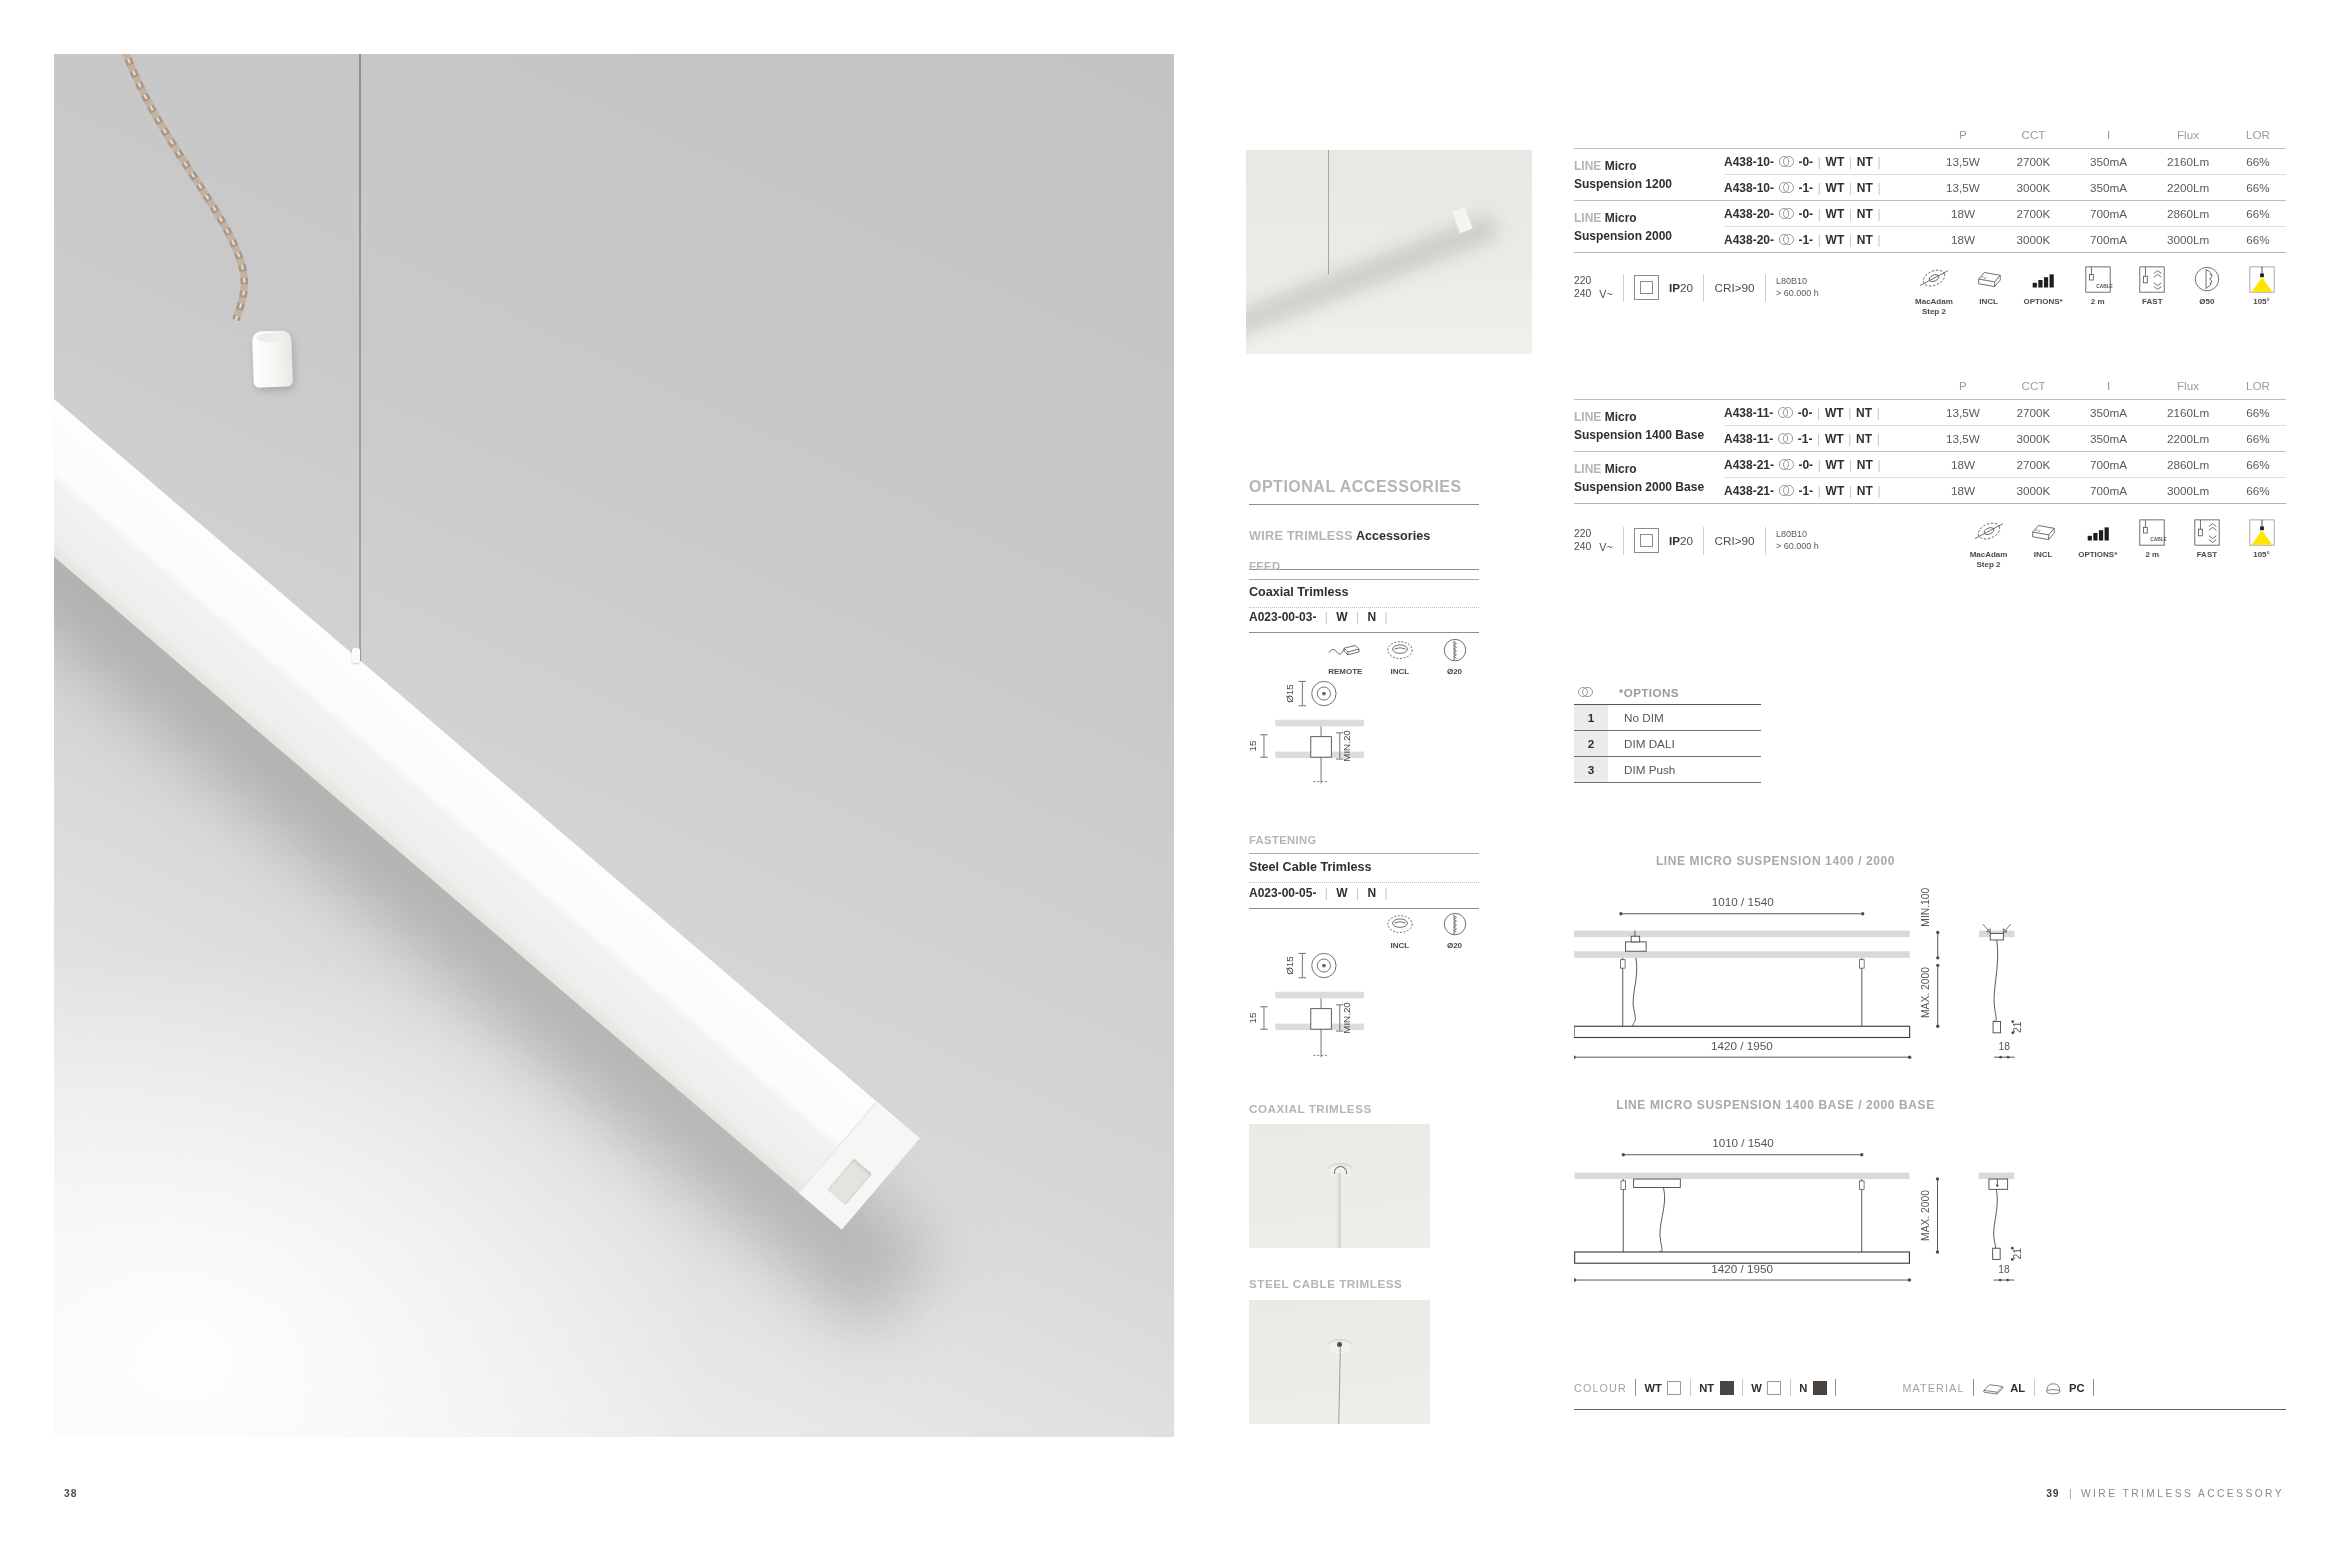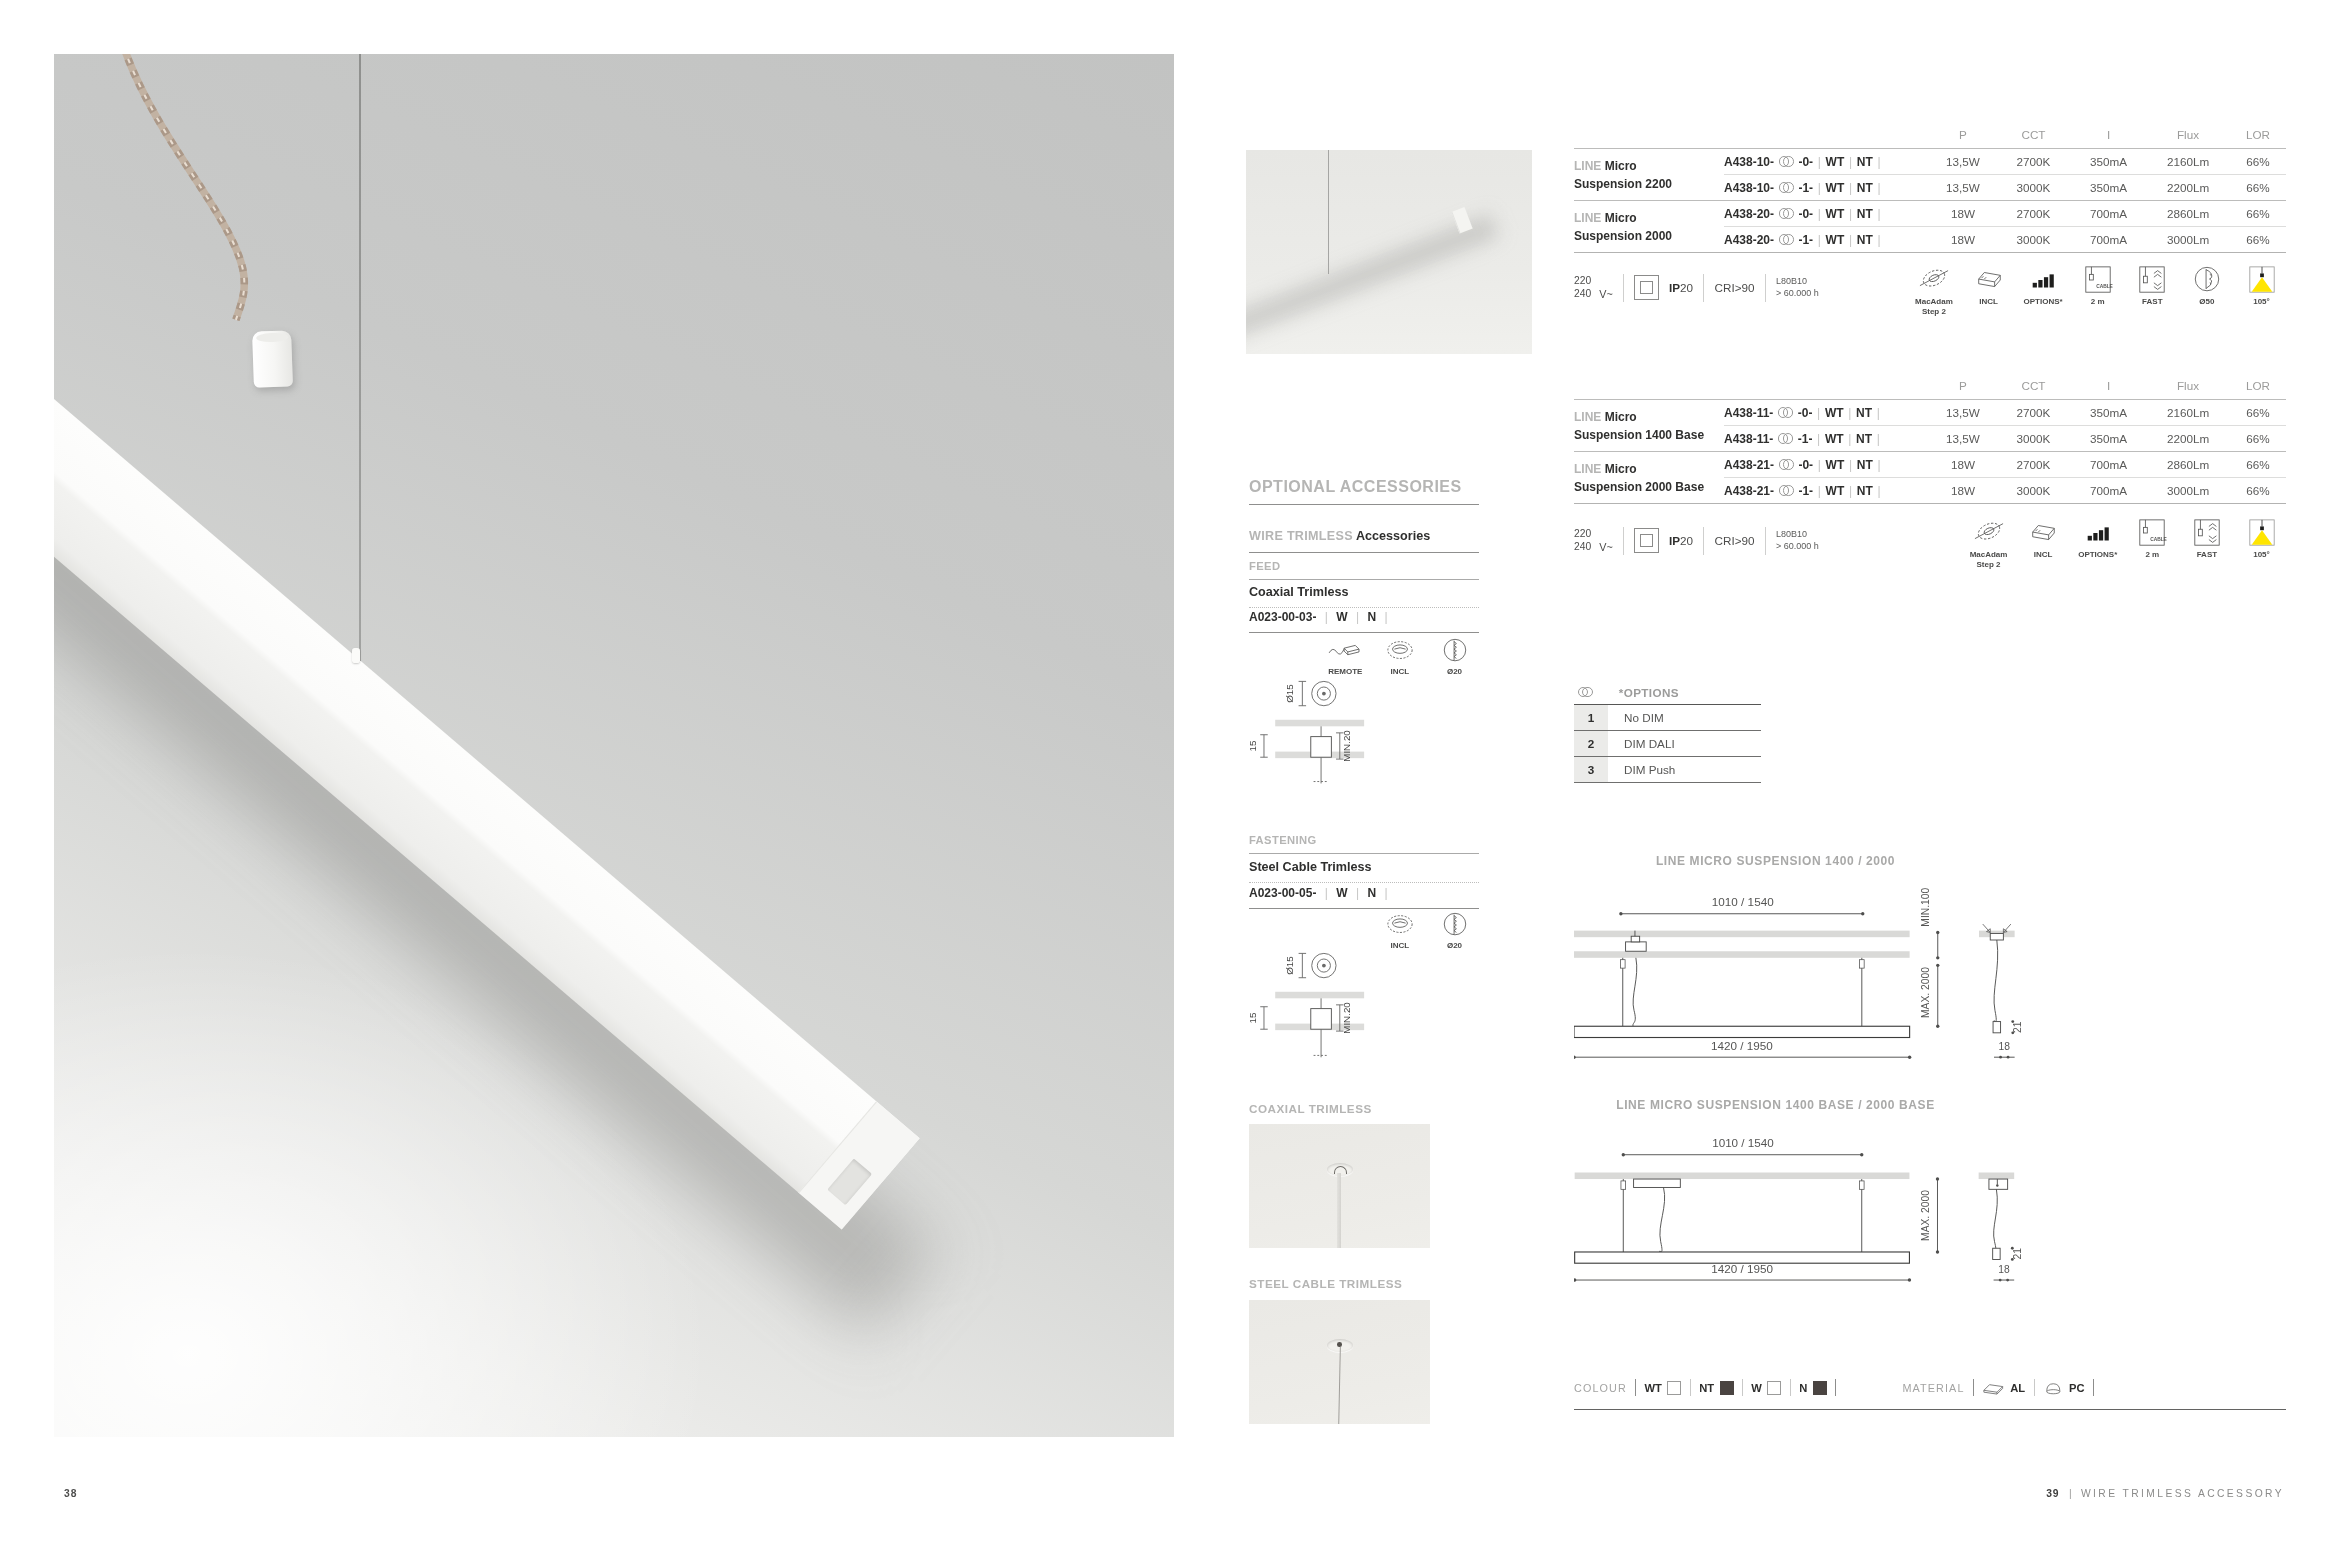--- a/index.html
+++ b/index.html
@@ -85,21 +85,21 @@
   .opt-head .opt-sym{margin-right:26px;margin-left:3.7px;}
   .opt-row{display:flex;align-items:stretch;border-bottom:0.9px solid #6f6f6e;height:25px;}
   .opt-num{width:34px;background:#ebebe9;display:flex;align-items:center;justify-content:center;
     font-weight:bold;color:#2f2f2e;}
   .opt-lab{display:flex;align-items:center;padding-left:16px;color:#555554;}
 
   
   .acc{width:230px;}
   .acc-h{font-size:16px;font-weight:bold;color:#b5b5b4;letter-spacing:0.5px;padding-bottom:8.4px;
     border-bottom:0.9px solid #8f8f8e;}
-  .acc-h2{font-size:12.6px;font-weight:bold;color:#2f2f2e;padding-bottom:9px;border-bottom:0.9px solid #8f8f8e;}
+  .acc-h2{font-size:12.6px;font-weight:bold;color:#2f2f2e;padding-bottom:26px;border-bottom:0.9px solid #8f8f8e;}
   .acc-h2 .nm-gray{letter-spacing:0.3px;}
   .acc-sub{font-size:11.2px;font-weight:bold;color:#b5b5b4;letter-spacing:0.4px;padding-bottom:6.6px;
     border-bottom:0.9px solid #aaaaa9;}
   .acc-prod{font-size:12.6px;font-weight:bold;color:#2f2f2e;padding-bottom:7.5px;
     border-bottom:0.9px dotted #bdbdbc;}
   .acc-code{font-size:12px;font-weight:bold;color:#2f2f2e;padding-bottom:7.5px;border-bottom:0.9px solid #8f8f8e;
     display:flex;gap:8.4px;align-items:center;}
   .acc-icons{display:flex;justify-content:flex-end;gap:5.6px;width:230px;}
   .acc-photo-label{font-size:11.7px;font-weight:bold;color:#b5b5b4;letter-spacing:0.5px;}
   .acc-photo{width:181px;height:124px;overflow:hidden;background:linear-gradient(170deg,#eae9e5,#edece8 70%,#efeeea);}
@@ -170,21 +170,21 @@
         <span></span>
       <span>P</span>
       <span>CCT</span>
       <span>I</span>
       <span>Flux</span>
       <span>LOR</span>
     </div>
     <div class="st-group">
       <div class="st-name">
         <div><span class="nm-gray">LINE</span> <span>Micro</span></div>
-        <div>Suspension 2200</div>
+        <div>Suspension 1200</div>
       </div>
       <div class="st-rows">
         <div class="st-row">
           <span class="st-code">
               <b>A438-10-</b>
               <span class="opt-sym"></span>
               <b>-0-</b>
               <span class="pipe">|</span>
               <b>WT</b>
               <span class="pipe">|</span>

